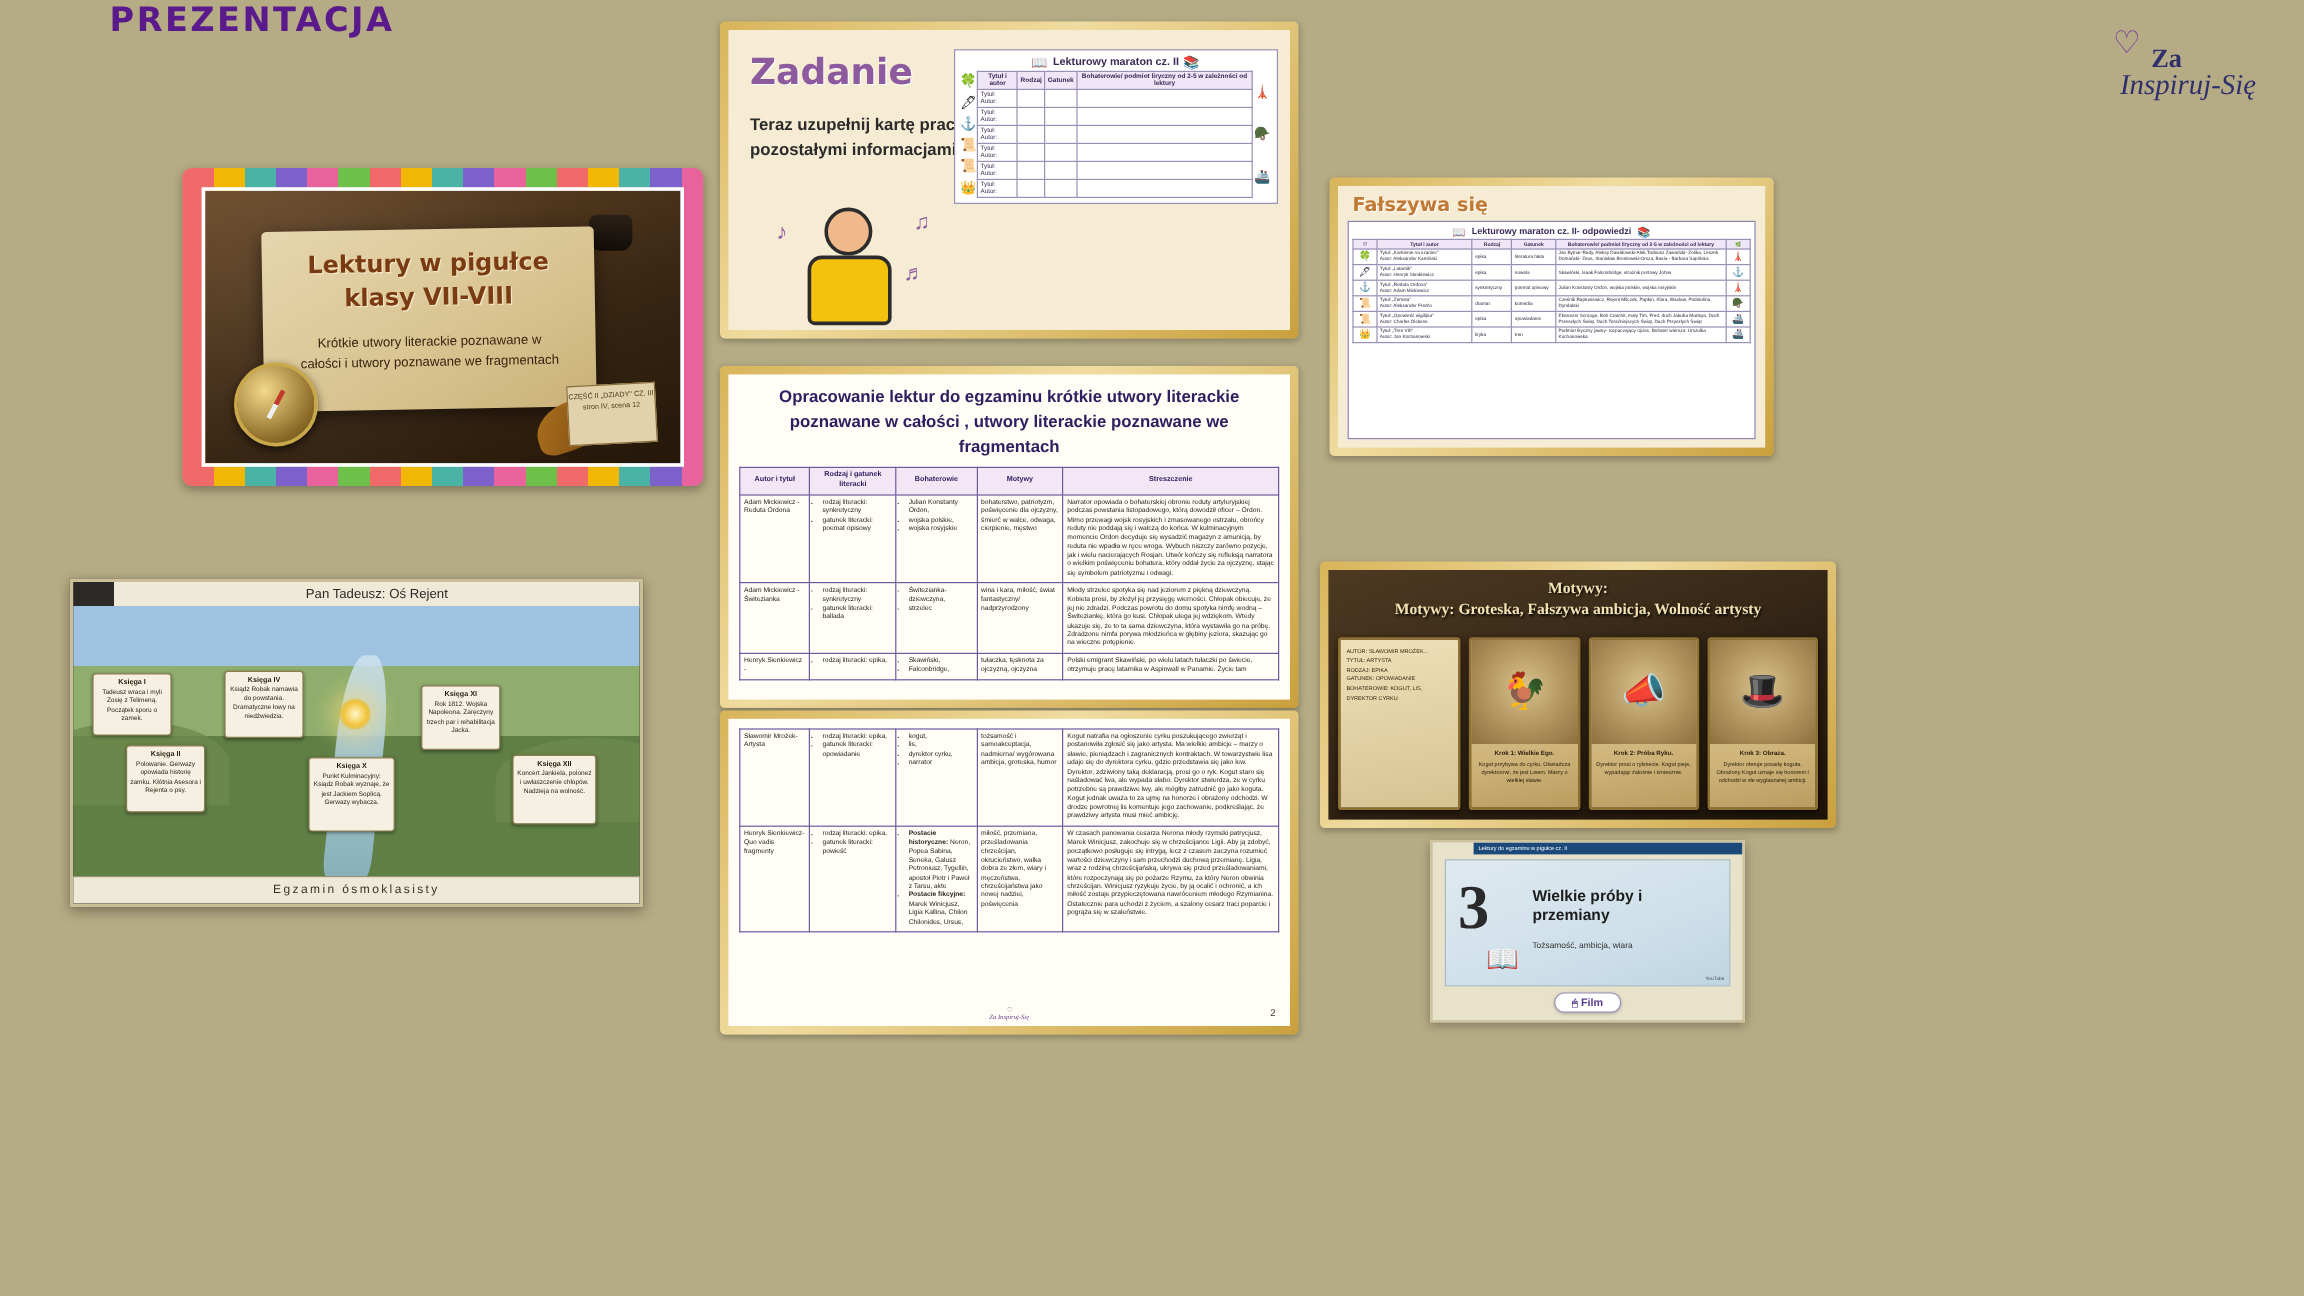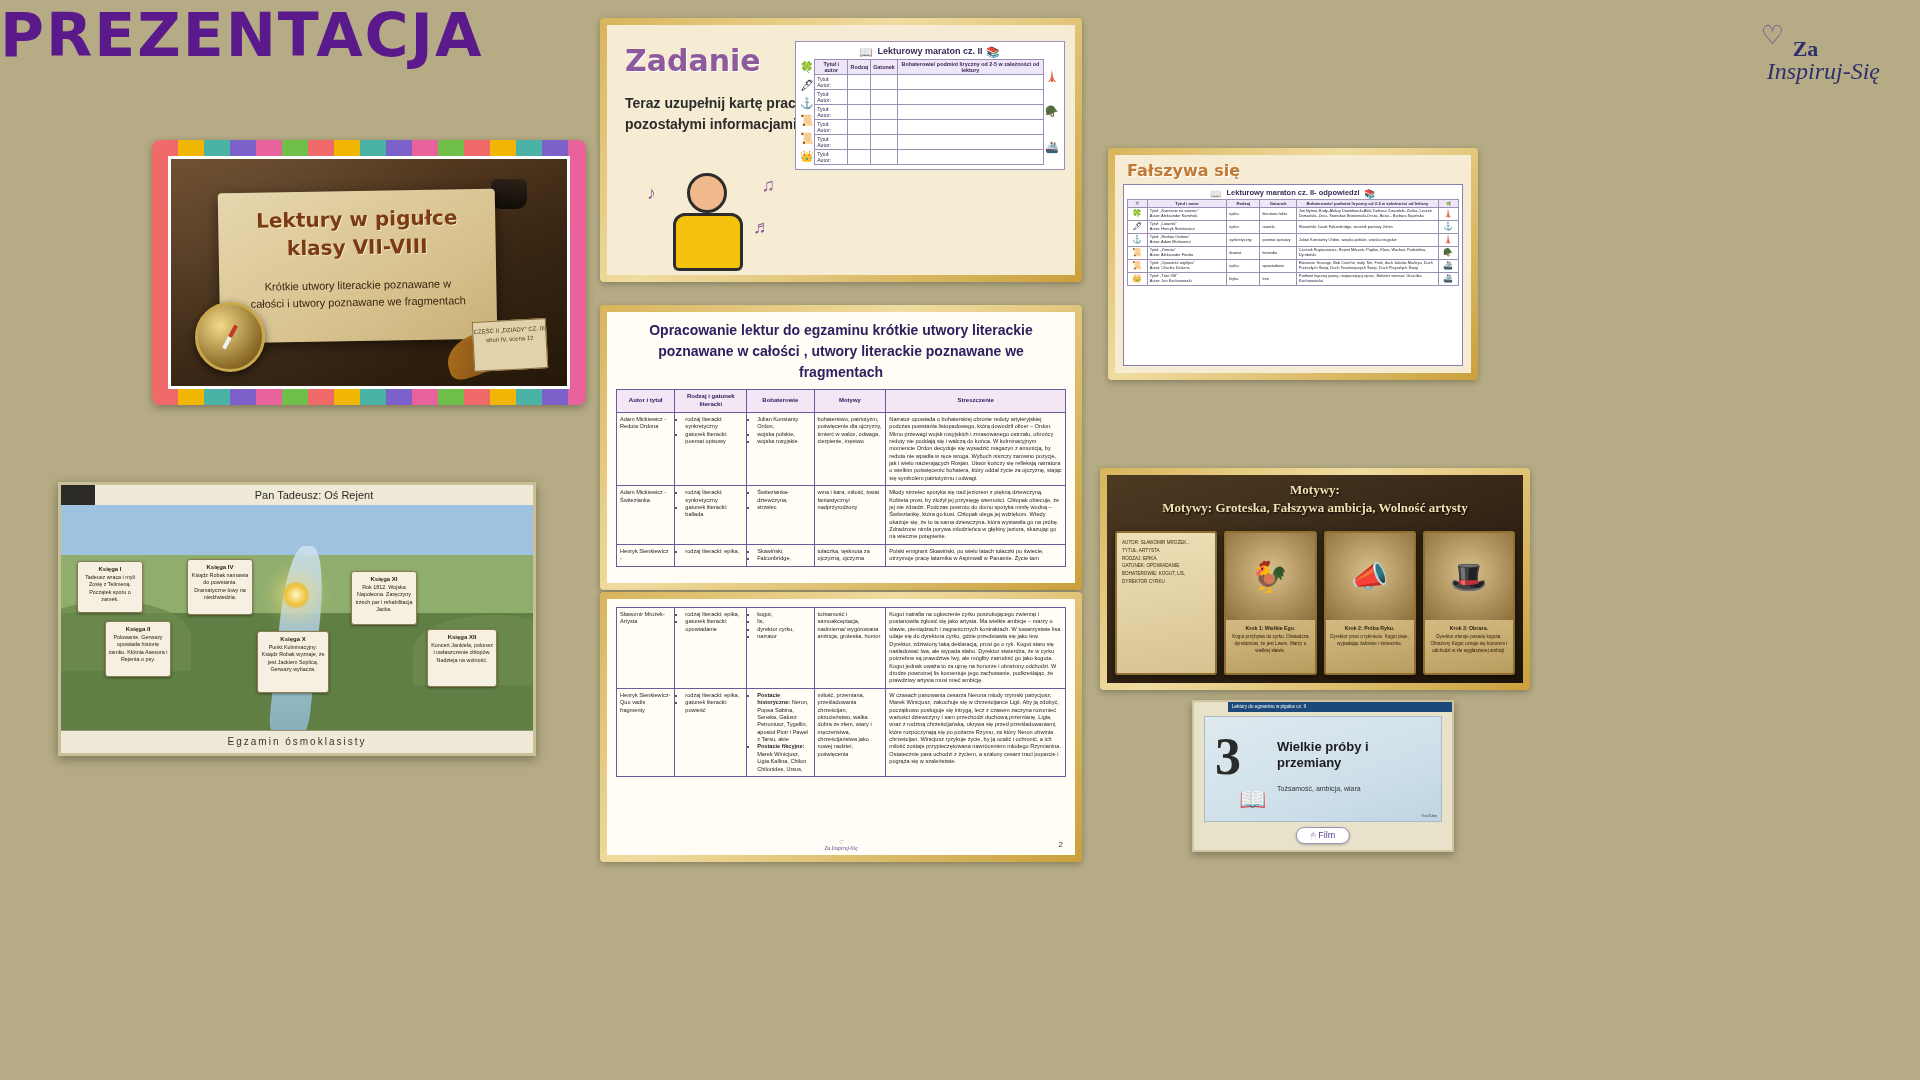--- a/index.html
+++ b/index.html
@@ -33,21 +33,21 @@
     border-radius: 4px;
     box-shadow: 0 2px 6px rgba(0,0,0,.28);
   }
 
   
   #prezentacja-title {
     left: 130px;
     top: 78px;
     width: 420px;
     text-align: center;
-    font-size: 60px;
+    font-size: 28px;
     font-weight: bold;
     color: #5b1a8b;
     letter-spacing: 2px;
     font-family: "DejaVu Sans", sans-serif;
   }
 
   
   #slide-lektury {
     left: 118px;
     top: 140px;
@@ -631,21 +631,21 @@
     position: absolute;
     left: 50%;
     transform: translateX(-50%);
     bottom: 6px;
     background: #fff;
     border: 1px solid #9a8fb5;
     border-radius: 12px;
     padding: 2px 14px;
     font-size: 9px;
     color: #5b3a8b;
-    font-weight: normal;
+    font-weight: bold;
     box-shadow: 0 1px 3px rgba(0,0,0,.25);
   }
 
   
   #brand-logo {
     position: absolute;
     right: 40px;
     top: 36px;
     text-align: left;
     font-family: "Liberation Serif", serif;

